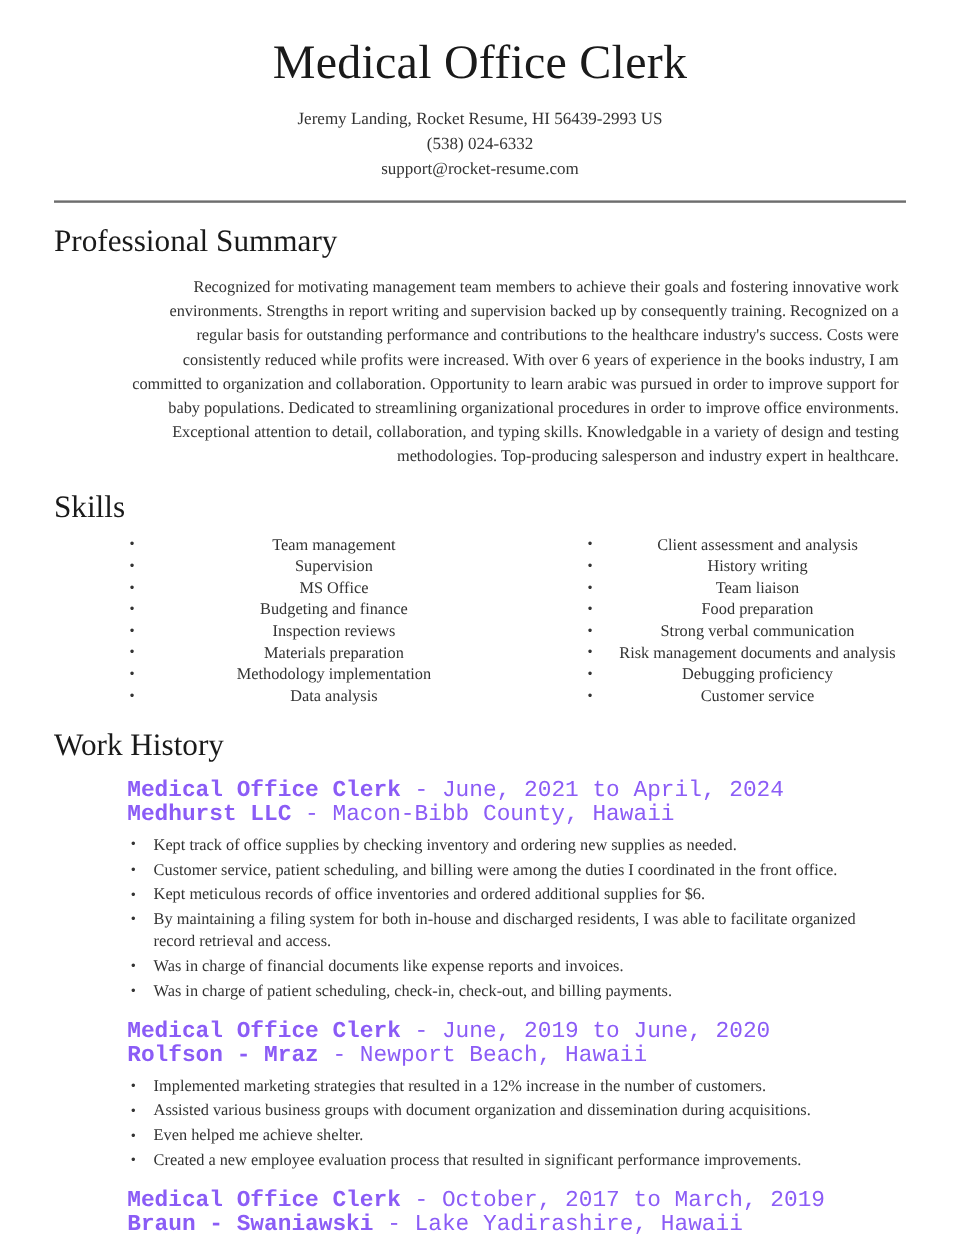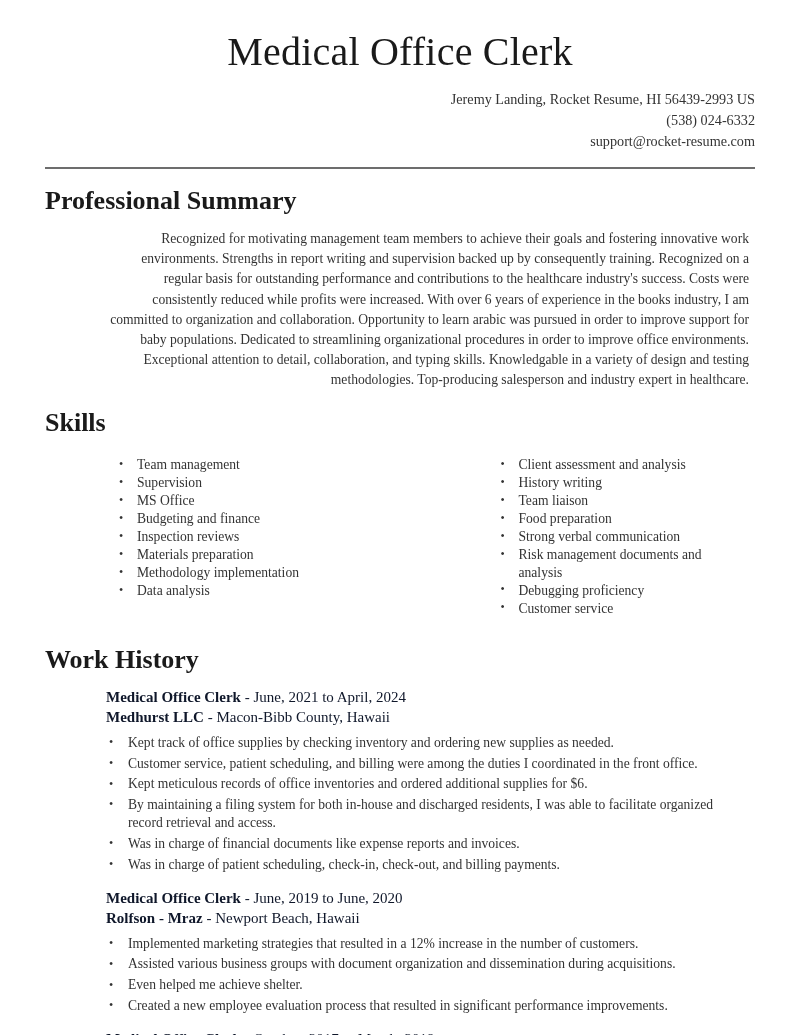--- a/index.html
+++ b/index.html
@@ -34,38 +34,37 @@
     font-weight: 400;
     line-height: 1.12;
     color: #1a1a1a;
     letter-spacing: 0.2px;
     margin: 0 0 14px 0;
   }
   .contact-line {
     font-size: 14.2px;
     line-height: 21px;
     color: #333333;
-    text-align: right;
   }
 
   
   .header-rule {
     border: 0;
     border-top: 2px solid #6d6d6d;
     margin: 15px 0 0 0;
     height: 0;
   }
 
   
   .section {
     margin-top: 18px;
   }
   .section-title {
     font-size: 26px;
-    font-weight: 700;
+    font-weight: 400;
     line-height: 1.1;
     color: #1a1a1a;
     margin: 0 0 8px 0;
   }
   .section-body {
     padding-left: 61px;
   }
 
   .summary-text {
     font-size: 13.6px;
@@ -83,22 +82,23 @@
   }
   .skills-col {
     width: 50%;
     box-sizing: border-box;
   }
   .skills-col:last-child {
     padding-left: 57px;
   }
   ul.bullets {
     list-style: none;
-    margin: 11px;
+    margin: 0;
     padding: 0;
+    text-align: center;
   }
   ul.bullets > li {
     position: relative;
     padding-left: 20px;
     font-size: 13.6px;
     line-height: 17.5px;
     color: #333333;
     margin-bottom: 0.5px;
   }
   ul.bullets > li:before {
@@ -109,23 +109,24 @@
     font-size: 12px;
     color: #333333;
   }
 
   
   .job {
     padding-left: 61px;
     margin-bottom: 14px;
   }
   .job-line {
-    font-size: 15px;
+    font-size: 19px;
     line-height: 20px;
-    color: #0f172a;
+    color: #8b5cf6;
+    font-family: Liberation Mono, monospace;
   }
   .job-line .strong {
     font-weight: 700;
   }
   .job-line .sep {
     font-weight: 400;
   }
   ul.job-bullets {
     list-style: none;
     margin: 7px 0 0 0;

